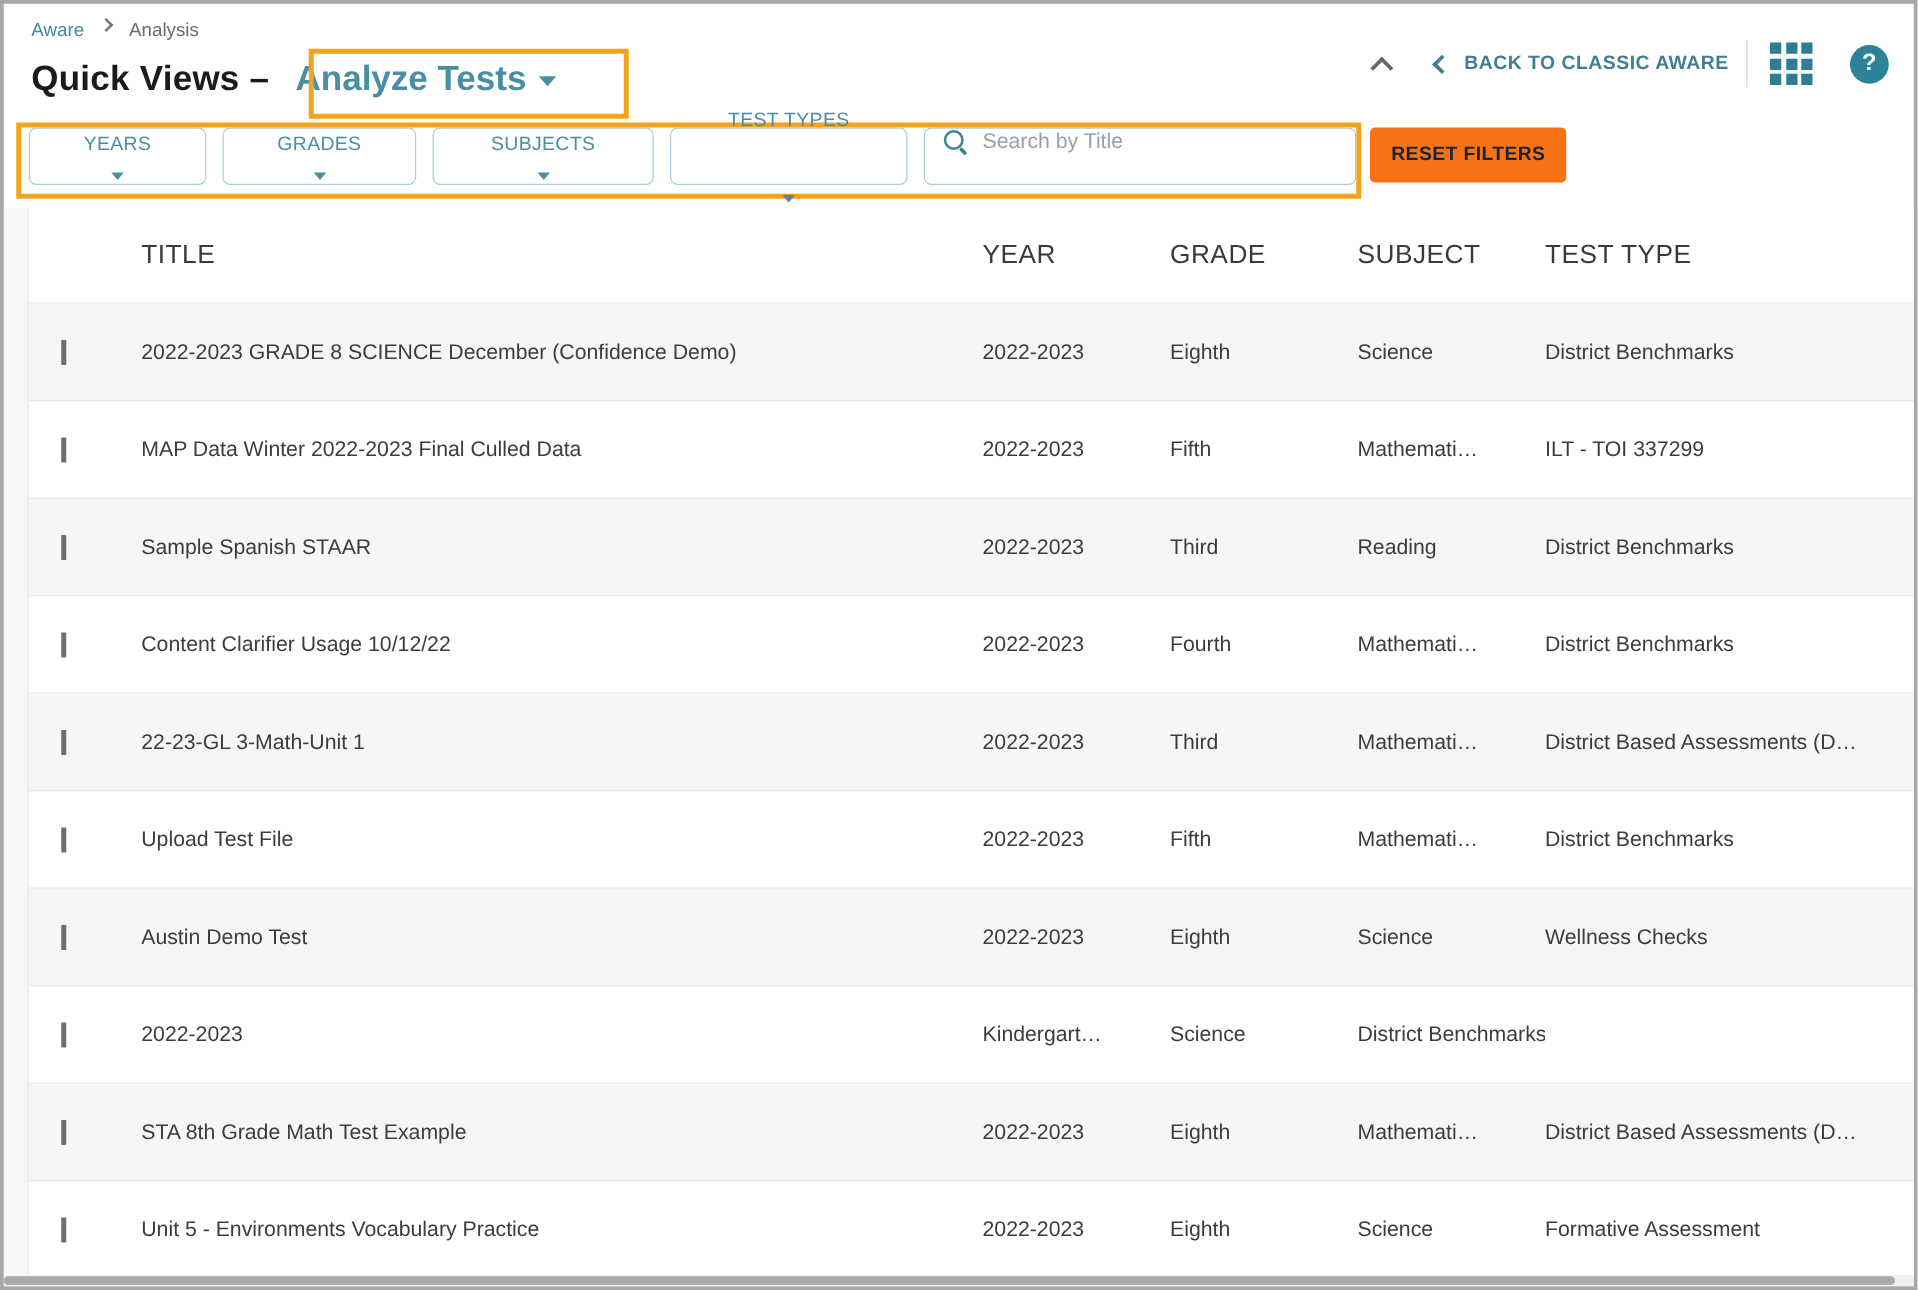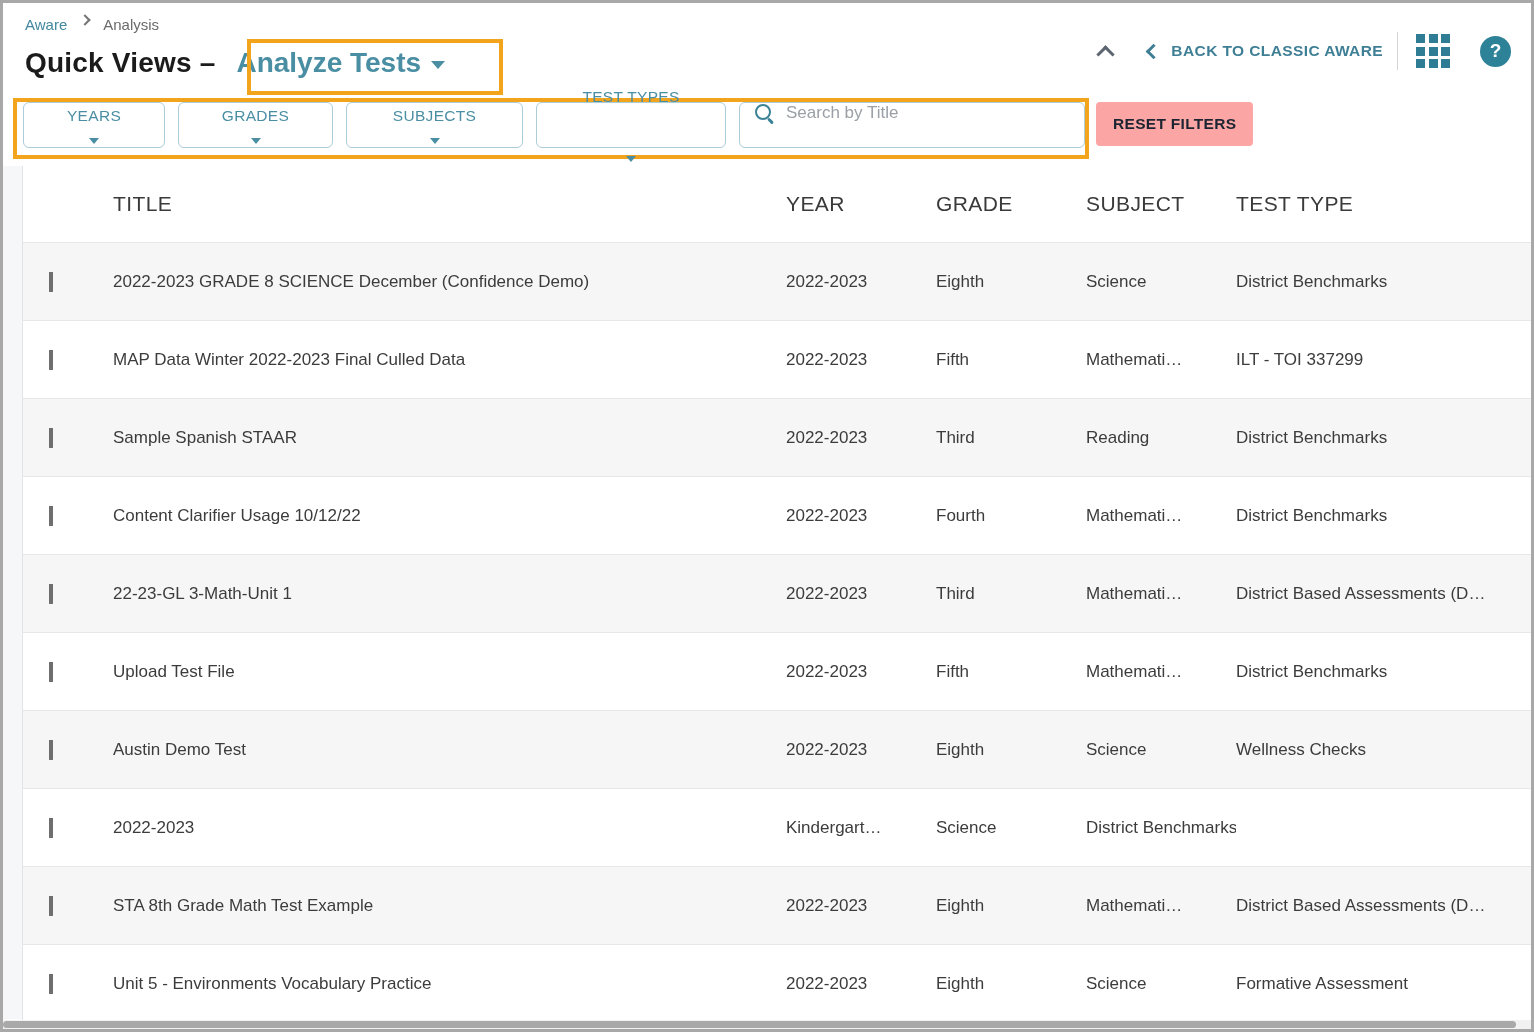--- a/index.html
+++ b/index.html
@@ -54,21 +54,21 @@
     height:46px; width:346px; border:1px solid #abccd8; border-radius:6px; background:#fff;
     display:flex; align-items:flex-start; padding:0 14px; gap:12px;
   }
   .mag-icon { position:relative; width:20px; height:20px; flex:0 0 auto; }
   .mag-icon::before { content:""; position:absolute; left:1px; top:1px; width:12px; height:12px; border:2.5px solid #3C8296; border-radius:50%; }
   .mag-icon::after { content:""; position:absolute; left:14px; top:14px; width:7px; height:3px; background:#3C8296; transform:rotate(45deg); border-radius:2px; transform-origin:left center; }
   .search-input { border:none; outline:none; flex:1; font-size:17px; font-family:inherit; color:#3c3c3c; background:transparent; }
   .search-input::placeholder { color:#9aa0a6; }
   .reset-btn {
     position:absolute; top:99px; left:1093px; height:44px; padding:0 17px;
-    background:#fca5a5; border:none; border-radius:4px; color:#1b2430;
+    background:#f97316; border:none; border-radius:4px; color:#1b2430;
     font-size:15.5px; font-weight:bold; letter-spacing:.3px; font-family:inherit; cursor:pointer;
   }
 
   
   .left-gutter { position:absolute; left:0; top:163px; width:19px; bottom:10px; background:#f5f7f9; }
   .table { position:absolute; left:19px; right:0; top:163px; bottom:9px; border-left:1px solid #e2e5e8; overflow:hidden; background:#fff; }
   .thead, .trow { display:grid; grid-template-columns:90px 673px 150px 150px 150px 1fr; align-items:center; }
   .thead { height:77px; border-bottom:1px solid #e7e7e7; }
   .th { font-size:21px; color:#3a3a3a; letter-spacing:.4px; white-space:nowrap; cursor:pointer; }
   .trow { height:78px; border-bottom:1px solid #e7e7e7; cursor:pointer; }

